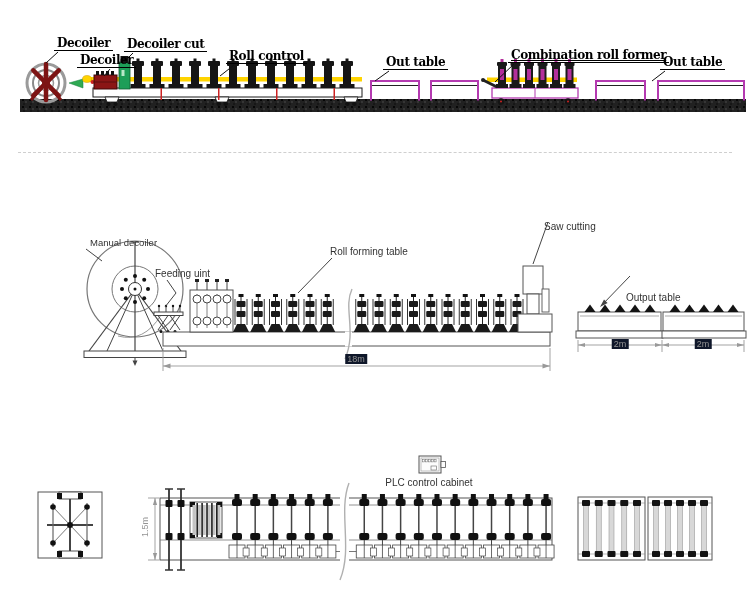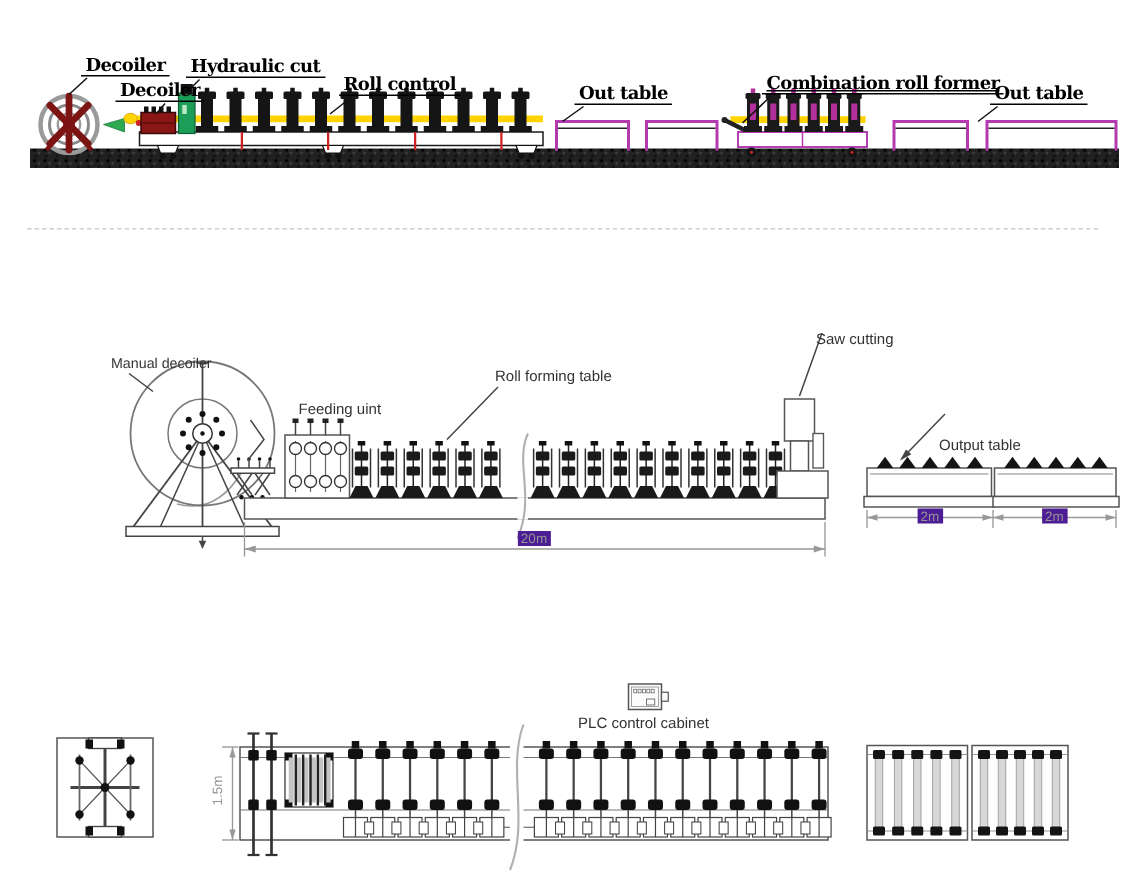--- a/index.html
+++ b/index.html
@@ -3,22 +3,22 @@
 <meta charset="utf-8">
 <style>
   html,body{margin:0;padding:0;background:#fff;}
   #stage{position:relative;width:750px;height:592px;background:#fff;overflow:hidden;
          font-family:"Liberation Sans",sans-serif;}
   #art{position:absolute;left:0;top:0;}
   .lbl-cad{position:absolute;font-family:"DejaVu Serif",serif;font-weight:bold;font-size:12px;
            color:#000;letter-spacing:-0.4px;border-bottom:1.6px solid #000;padding:0 3px 0 3px;
            white-space:nowrap;line-height:13px;}
   .lbl{position:absolute;font-size:10px;color:#333;white-space:nowrap;line-height:11px;}
-  .lbl-sm{font-size:9.5px;}
-  .dim{position:absolute;font-size:9px;color:#949494;background:#4c1d95;padding:0 2px;
+  .lbl-sm{font-size:9.5px;margin-left:16px;}
+  .dim{position:absolute;font-size:9px;color:#949494;background:#0f172a;padding:0 2px;
        white-space:nowrap;line-height:10px;}
   .ctr{transform:translateX(-50%);}
   .rot{transform:rotate(-90deg);transform-origin:center;}
   .dash-sep{position:absolute;left:18px;top:152px;width:714px;border-top:1px dashed #cfcfcf;}
 </style>
 </head>
 <body>
 
 <div id="stage">
 
@@ -709,31 +709,31 @@
           <rect x="700" y="500" width="8" height="6" rx="1" fill="#141414"></rect>
           <rect x="700" y="551" width="8" height="6" rx="1" fill="#141414"></rect>
         </g>
   </g>
 </svg>
 
 <div class="dash-sep"></div>
 
 <div class="lbl-cad" style="left:54px;top:37px;">Decoiler</div>
 <div class="lbl-cad" style="left:77px;top:54px;">Decoiler</div>
-<div class="lbl-cad" style="left:124px;top:38px;">Hydraulic cut</div>
+<div class="lbl-cad" style="left:124px;top:38px;">Decoiler cut</div>
 <div class="lbl-cad" style="left:226px;top:50px;">Roll control</div>
 <div class="lbl-cad" style="left:383px;top:56px;">Out table</div>
 <div class="lbl-cad" style="left:508px;top:49px;text-decoration:underline;">Combination roll former</div>
 <div class="lbl-cad" style="left:660px;top:56px;">Out table</div>
 
 <div class="lbl lbl-sm" style="left:74px;top:237px;">Manual decoiler</div>
-<div class="lbl" style="left:155px;top:268px;margin-left:44px;">Feeding uint</div>
+<div class="lbl" style="left:155px;top:268px;">Feeding uint</div>
 <div class="lbl" style="left:330px;top:246px;">Roll forming table</div>
 <div class="lbl" style="left:544px;top:210px;margin-top:11px;">Saw cutting</div>
 <div class="lbl" style="left:626px;top:264px;margin-top:28px;">Output table</div>
-<div class="dim ctr" style="left:356px;top:354px;">20m</div>
+<div class="dim ctr" style="left:356px;top:354px;">18m</div>
 <div class="dim ctr" style="left:620px;top:339px;">2m</div>
 <div class="dim ctr" style="left:703px;top:339px;">2m</div>
 
 <div class="lbl ctr" style="left:429px;top:477px;font-size:10px;">PLC control cabinet</div>
 <div class="dim rot" style="left:133px;top:522px;background:none;">1.5m</div>
 
 </div>
 
 </body></html>

